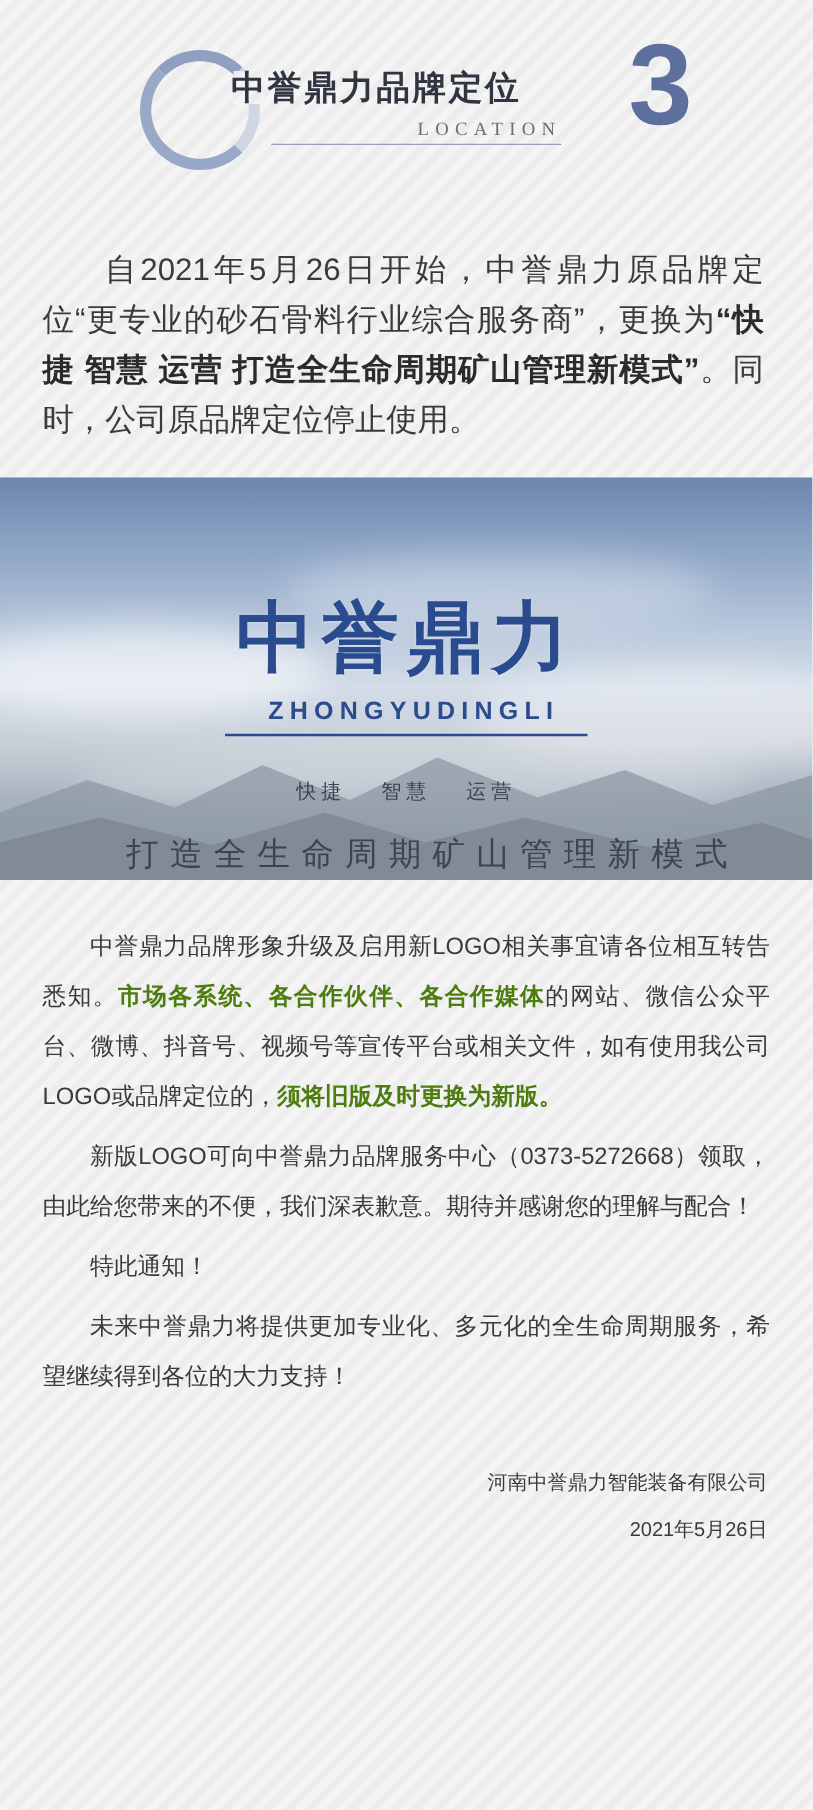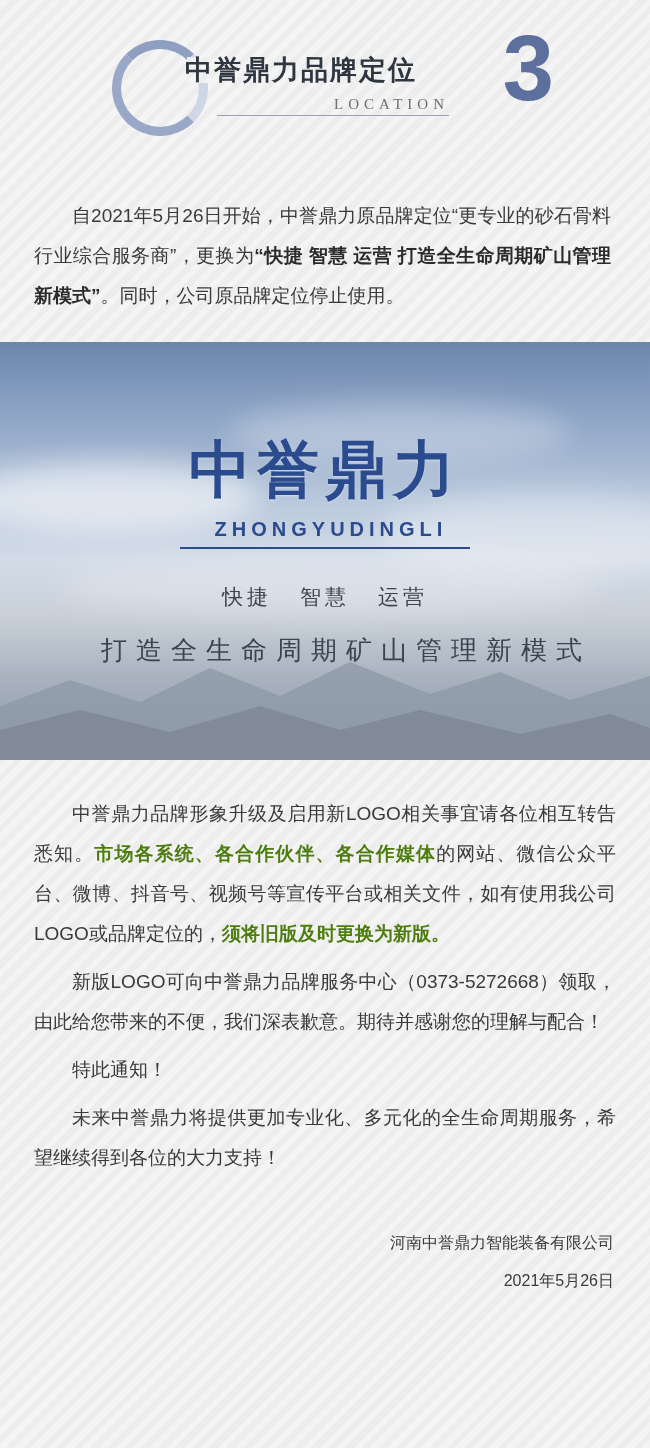--- a/index.html
+++ b/index.html
@@ -107,36 +107,36 @@
     font-size: 92px;
     line-height: 92px;
     font-weight: bold;
     color: #5d6f9c;
     font-family: "Liberation Sans", sans-serif;
   }
 
   
   .intro {
     padding: 6px 39px 26px 34px;
-    font-size: 19px;
+    font-size: 25px;
     line-height: 40px;
     text-align: justify;
     color: #3a3a3a;
     text-indent: 2em;
   }
   .intro b {
     font-weight: bold;
     color: #2b2b2b;
   }
 
   
   .banner {
     position: relative;
     width: 650px;
-    height: 418px;
+    height: 322px;
     overflow: hidden;
     background: linear-gradient(to bottom,
         #6d86ad 0%,
         #8ea5c6 18%,
         #b9c8dc 38%,
         #d3dce8 52%,
         #c8cfd8 66%,
         #a9b3bf 80%,
         #8e99a6 100%);
     text-decoration: underline;
@@ -179,21 +179,21 @@
     padding-left: 12px;
   }
   .logo-en-rule {
     width: 290px;
     height: 2px;
     background: #2a4b8d;
     margin: 6px auto 0 auto;
   }
   .slogan1 {
     margin-top: 34px;
-    font-size: 21px;
+    font-size: 16px;
     letter-spacing: 4px;
     color: #3c4450;
     font-family: "Liberation Serif", serif;
   }
   .slogan1 span { margin: 0 14px; }
   .slogan2 {
     margin-top: 22px;
     font-size: 26px;
     letter-spacing: 9px;
     color: #3c4450;

